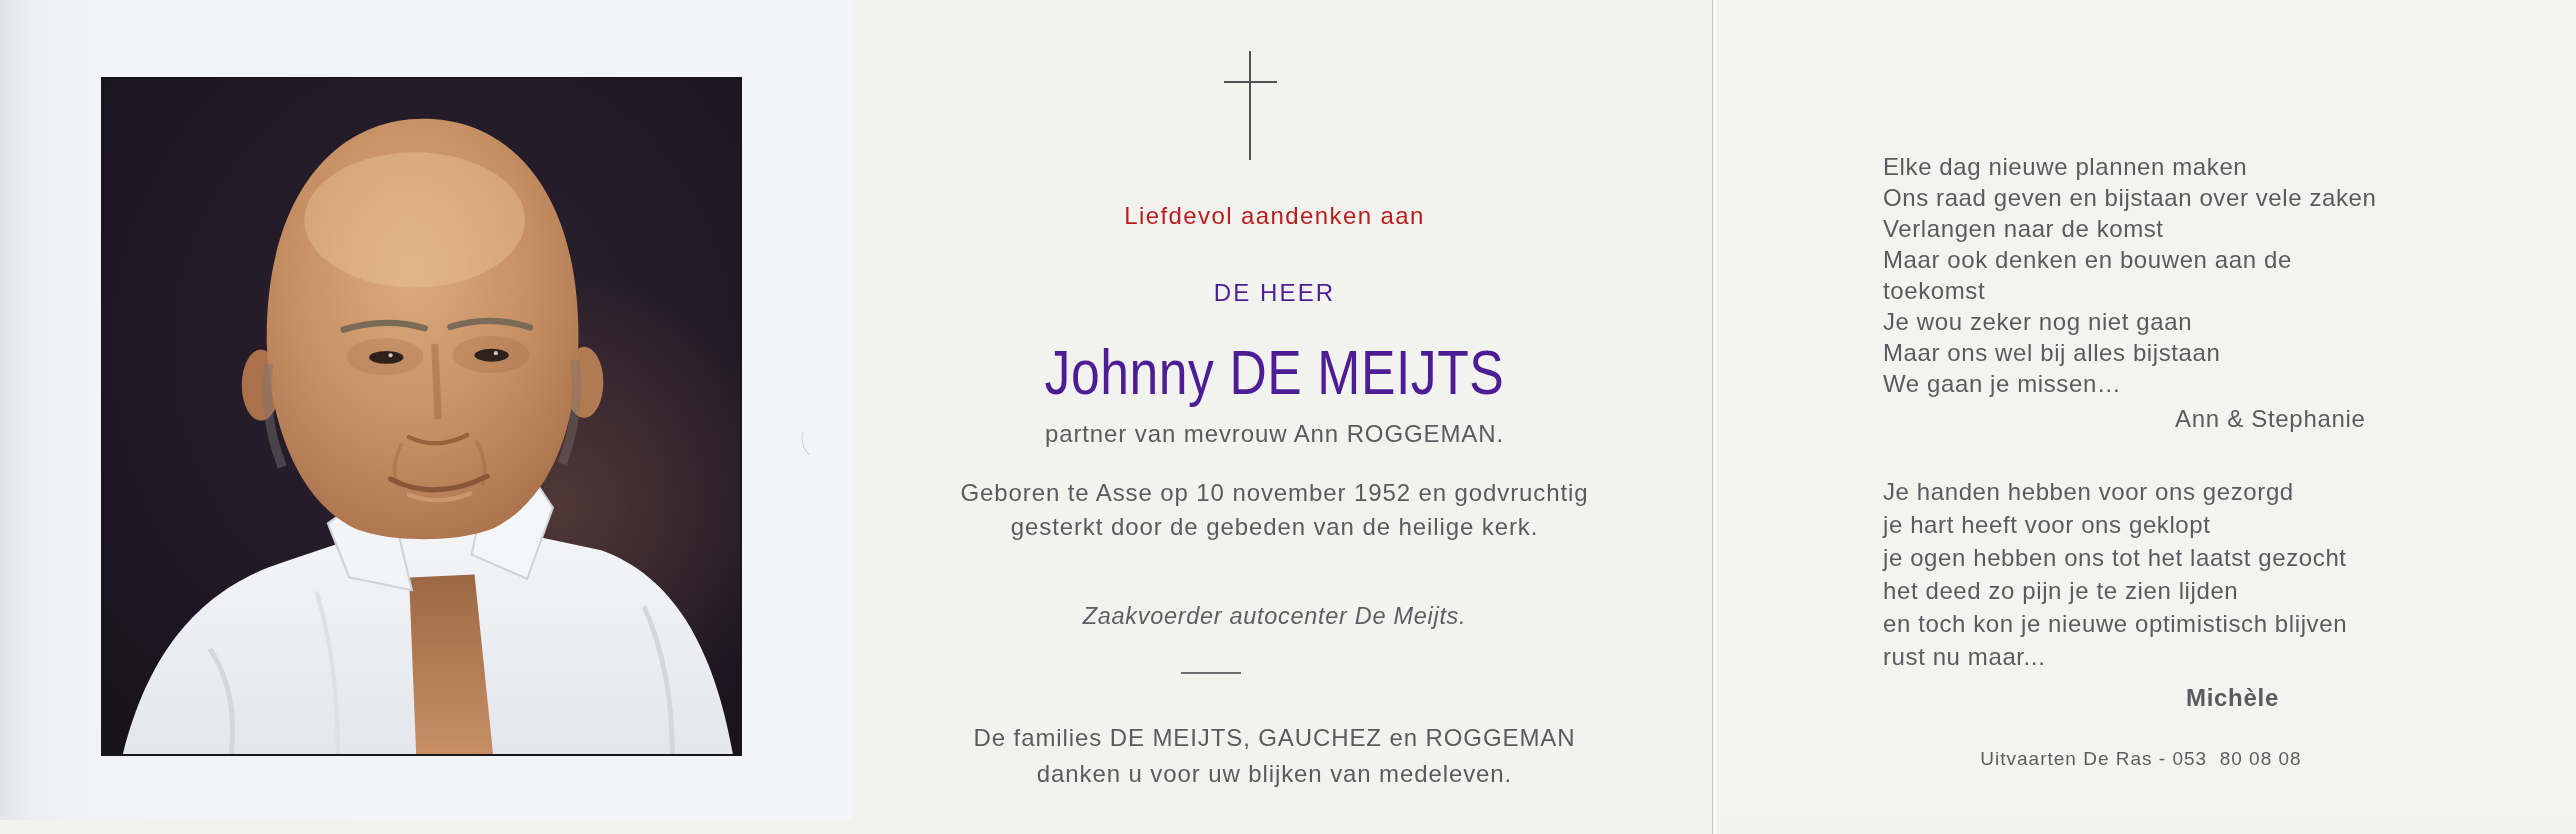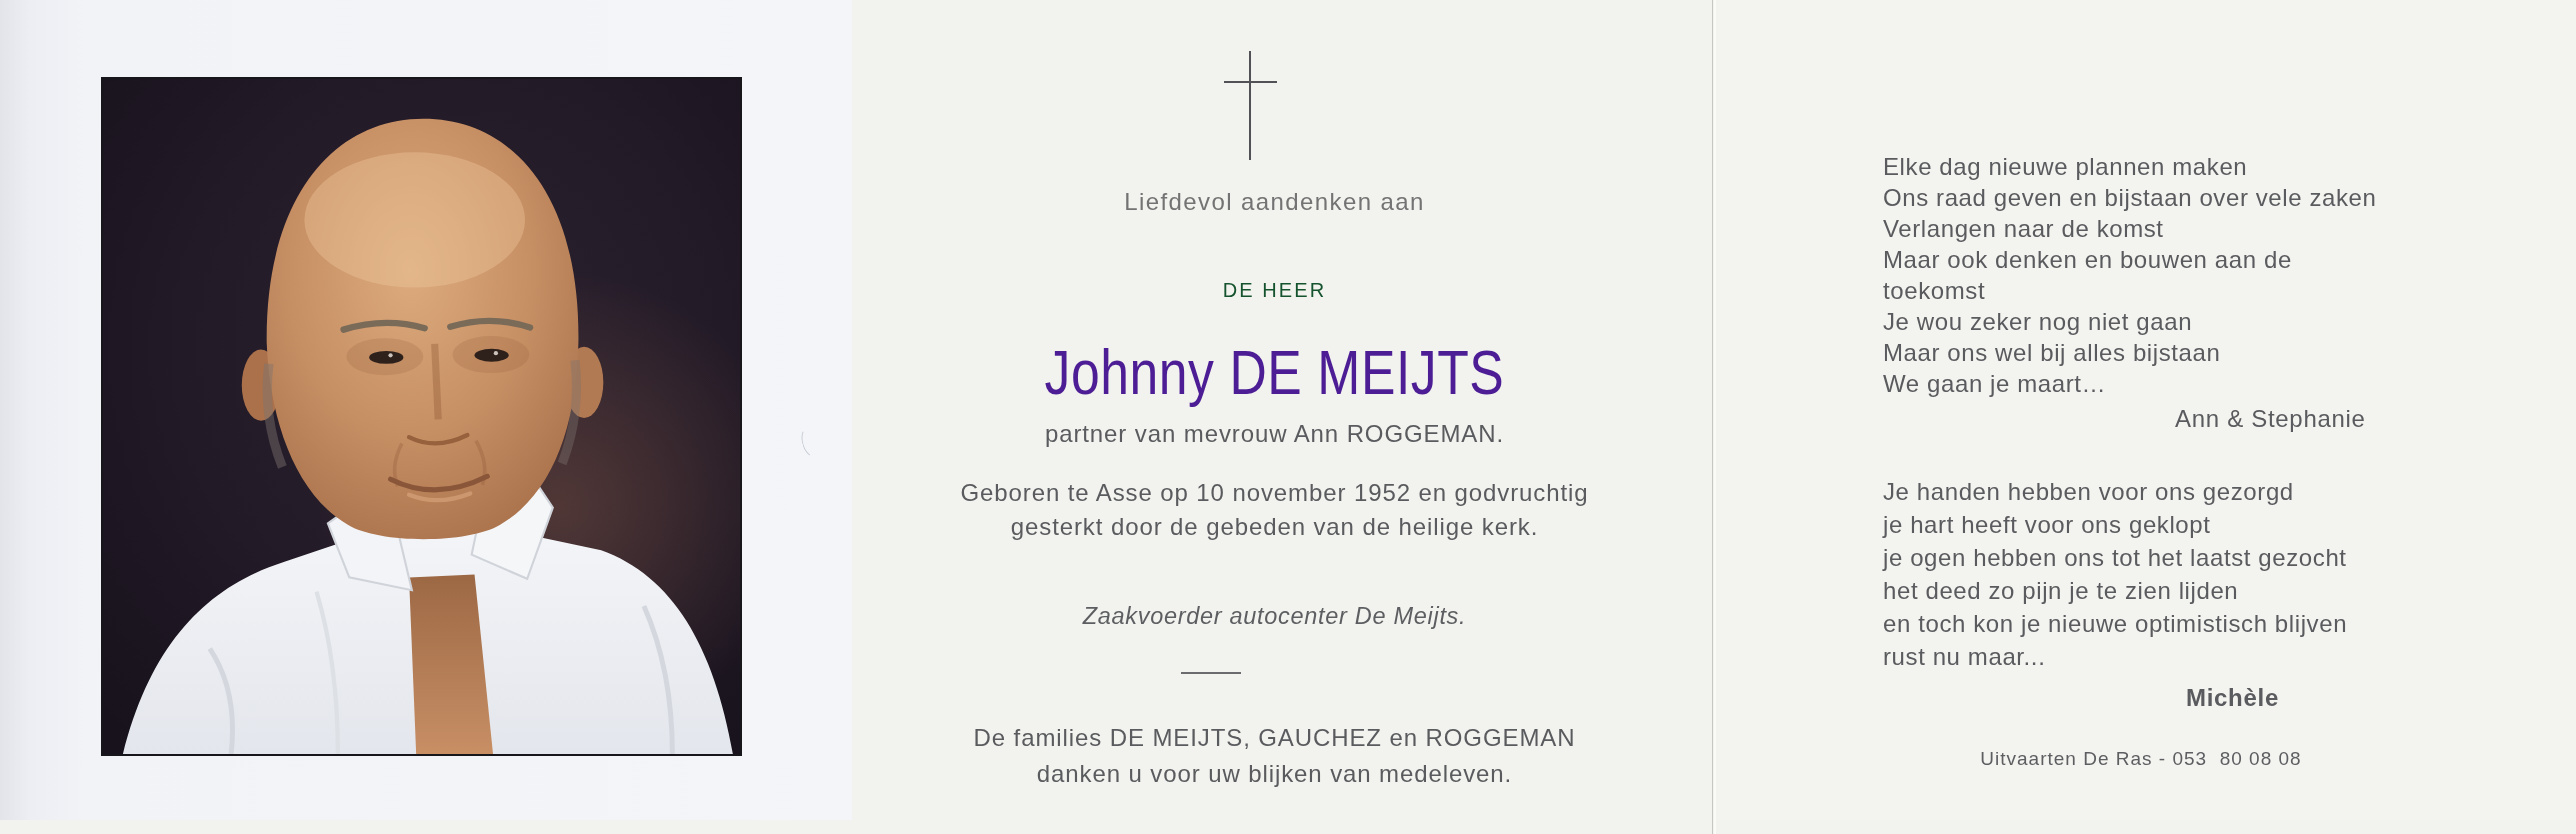--- a/index.html
+++ b/index.html
@@ -22,22 +22,22 @@
 
   .pen-mark { position:absolute; left:802px; top:425px; width:20px; height:31px;
               border:1.4px solid transparent; border-left:1.4px solid #a7adb6; border-radius:50%;
               transform:rotate(-16deg); opacity:.55; }
 
   
   .panel-center p, .panel-right p { margin:0; }
   .c-abs { position:absolute; left:0; right:17px; text-align:center; white-space:nowrap; }
   .cross-v { position:absolute; left:397px; top:51px;  width:2.1px;  height:109px; background:#515156; }
   .cross-h { position:absolute; left:372px; top:81px; width:53px; height:2.1px;  background:#515156; }
-  .dedication { top:188px; font-size:24px; letter-spacing:1.4px; color:#737373; }
-  .honorific  { top:279px; font-size:20px; letter-spacing:2.1px; color:#14532d; }
+  .dedication { top:202px; font-size:24px; letter-spacing:1.4px; color:#b91c1c; }
+  .honorific  { top:279px; font-size:24px; letter-spacing:2.1px; color:#4c1d95; }
   .name       { top:336px; font-size:63px; font-weight:400; color:#4c1d95; }
   .name span  { display:inline-block; transform:scaleX(0.82); transform-origin:50% 50%; letter-spacing:0.7px; }
   .partner    { top:420px; font-size:24px; letter-spacing:0.9px; }
   .life       { top:476px; font-size:24px; line-height:34px; letter-spacing:0.9px; }
   .profession { top:603px; font-size:23.5px; font-style:italic; letter-spacing:0.7px; color:#5d5e61; }
   .divider    { position:absolute; left:329px; top:672px; width:60px; height:2.1px; background:#6c6c6e; }
   .thanks     { top:720px; font-size:24px; line-height:36px; letter-spacing:0.9px; }
 
   
   .poem { position:absolute; font-size:24px; letter-spacing:0.6px; white-space:nowrap; color:#5a5b5e; }
@@ -151,21 +151,21 @@
 
   <section class="panel panel-right">
     <div class="poem poem-1">
       <p>Elke dag nieuwe plannen maken</p>
       <p>Ons raad geven en bijstaan over vele zaken</p>
       <p>Verlangen naar de komst</p>
       <p>Maar ook denken en bouwen aan de</p>
       <p>toekomst</p>
       <p>Je wou zeker nog niet gaan</p>
       <p>Maar ons wel bij alles bijstaan</p>
-      <p>We gaan je maart…</p>
+      <p>We gaan je missen…</p>
     </div>
     <p class="sig-1">Ann &amp; Stephanie</p>
 
     <div class="poem poem-2">
       <p>Je handen hebben voor ons gezorgd</p>
       <p>je hart heeft voor ons geklopt</p>
       <p>je ogen hebben ons tot het laatst gezocht</p>
       <p>het deed zo pijn je te zien lijden</p>
       <p>en toch kon je nieuwe optimistisch blijven</p>
       <p>rust nu maar...</p>

